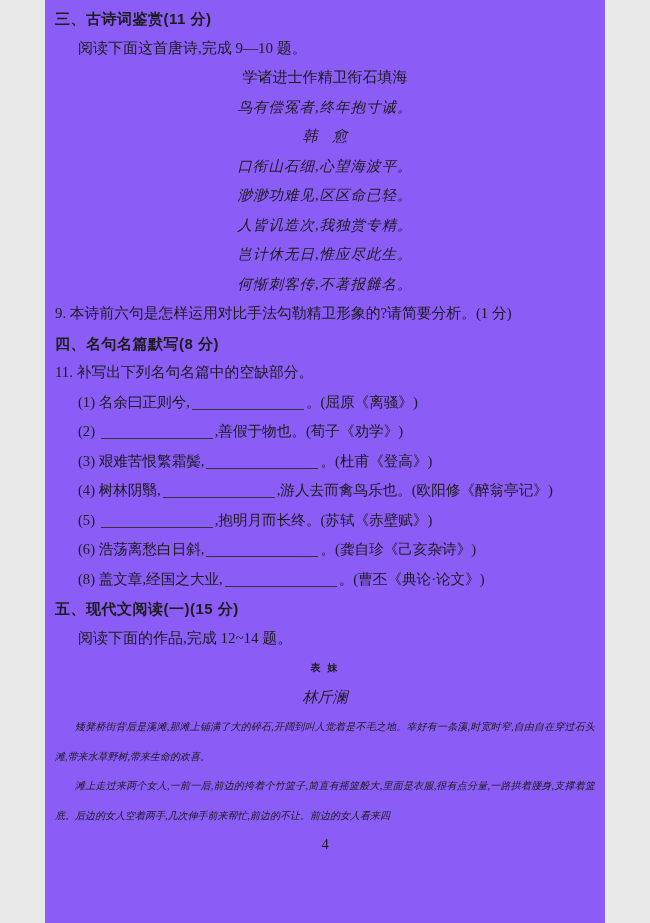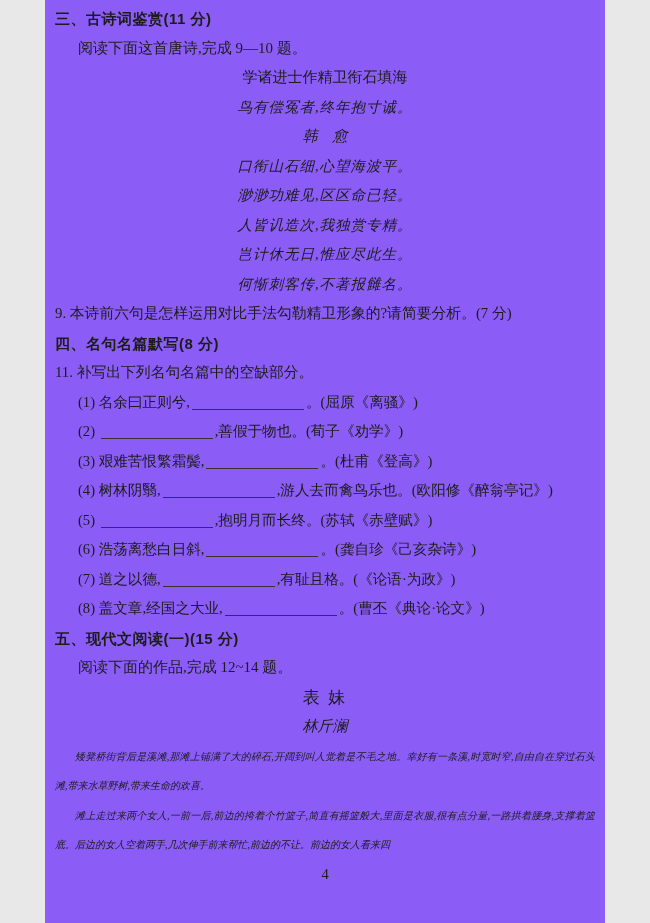--- a/index.html
+++ b/index.html
@@ -21,21 +21,21 @@
   .poem-author { font-size:15px; }
   .question { font-size:14.8px; }
   .item { font-size:14.6px; }
   .blank {
     display:inline-block; width:112px; height:2px;
     border-bottom:1.2px solid #333; vertical-align:-3px;
     margin:0 2px;
   }
   .essay-title {
     font-family:"Liberation Sans","DejaVu Sans",sans-serif;
-    font-weight:normal; font-size:17px; letter-spacing:2px;
+    font-weight:bold; font-size:10px; letter-spacing:2px;
   }
   .para {
     height:59px; line-height:29.5px; overflow:hidden;
     text-indent:2em; text-align:justify;
     font-size:10px; letter-spacing:0; font-style:italic;
   }
   .page-num { font-size:14.5px; }
 </style>
 </head>
 <body>
@@ -48,32 +48,31 @@
   <div class="row center">学诸进士作精卫衔石填海</div>
   <div class="row center kai poem-line">鸟有偿冤者,终年抱寸诚。</div>
 
   <div class="row center kai poem-author">韩　愈</div>
   <div class="row center kai poem-line">口衔山石细,心望海波平。</div>
   <div class="row center kai poem-line">渺渺功难见,区区命已轻。</div>
   <div class="row center kai poem-line">人皆讥造次,我独赏专精。</div>
   <div class="row center kai poem-line">岂计休无日,惟应尽此生。</div>
   <div class="row center kai poem-line">何惭刺客传,不著报雠名。</div>
 
-  <div class="row question">9. 本诗前六句是怎样运用对比手法勾勒精卫形象的?请简要分析。(7 分)</div>
+  <div class="row question">9. 本诗前六句是怎样运用对比手法勾勒精卫形象的?请简要分析。(1 分)</div>
 
   <div class="row heading">四、名句名篇默写(8 分)</div>
   <div class="row question">11. 补写出下列名句名篇中的空缺部分。</div>
 
   <div class="row indent item"><span>(1) 名余曰正则兮,</span><span class="blank"></span><span>。(屈原《离骚》)</span></div>
   <div class="row indent item"><span>(2) </span><span class="blank"></span><span>,善假于物也。(荀子《劝学》)</span></div>
   <div class="row indent item"><span>(3) 艰难苦恨繁霜鬓,</span><span class="blank"></span><span>。(杜甫《登高》)</span></div>
   <div class="row indent item"><span>(4) 树林阴翳,</span><span class="blank"></span><span>,游人去而禽鸟乐也。(欧阳修《醉翁亭记》)</span></div>
   <div class="row indent item"><span>(5) </span><span class="blank"></span><span>,抱明月而长终。(苏轼《赤壁赋》)</span></div>
   <div class="row indent item"><span>(6) 浩荡离愁白日斜,</span><span class="blank"></span><span>。(龚自珍《己亥杂诗》)</span></div>
-  <div class="row indent item"><span>(7) 道之以德,</span><span class="blank"></span><span>,有耻且格。(《论语·为政》)</span></div>
   <div class="row indent item"><span>(8) 盖文章,经国之大业,</span><span class="blank"></span><span>。(曹丕《典论·论文》)</span></div>
 
   <div class="row heading">五、现代文阅读(一)(15 分)</div>
   <div class="row indent">阅读下面的作品,完成 12~14 题。</div>
 
   <div class="row center essay-title">表 妹</div>
   <div class="row center kai">林斤澜</div>
 
   <div class="para">矮凳桥街背后是溪滩,那滩上铺满了大的碎石,开阔到叫人觉着是不毛之地。幸好有一条溪,时宽时窄,自由自在穿过石头滩,带来水草野树,带来生命的欢喜。</div>
   <div class="para">滩上走过来两个女人,一前一后,前边的挎着个竹篮子,简直有摇篮般大,里面是衣服,很有点分量,一路拱着腰身,支撑着篮底。后边的女人空着两手,几次伸手前来帮忙,前边的不让。前边的女人看来四</div>

